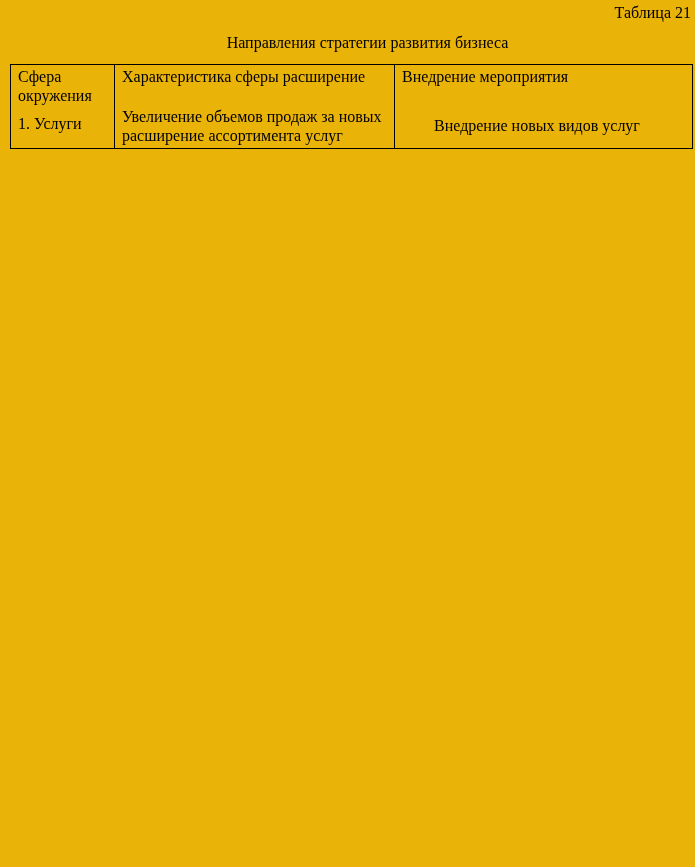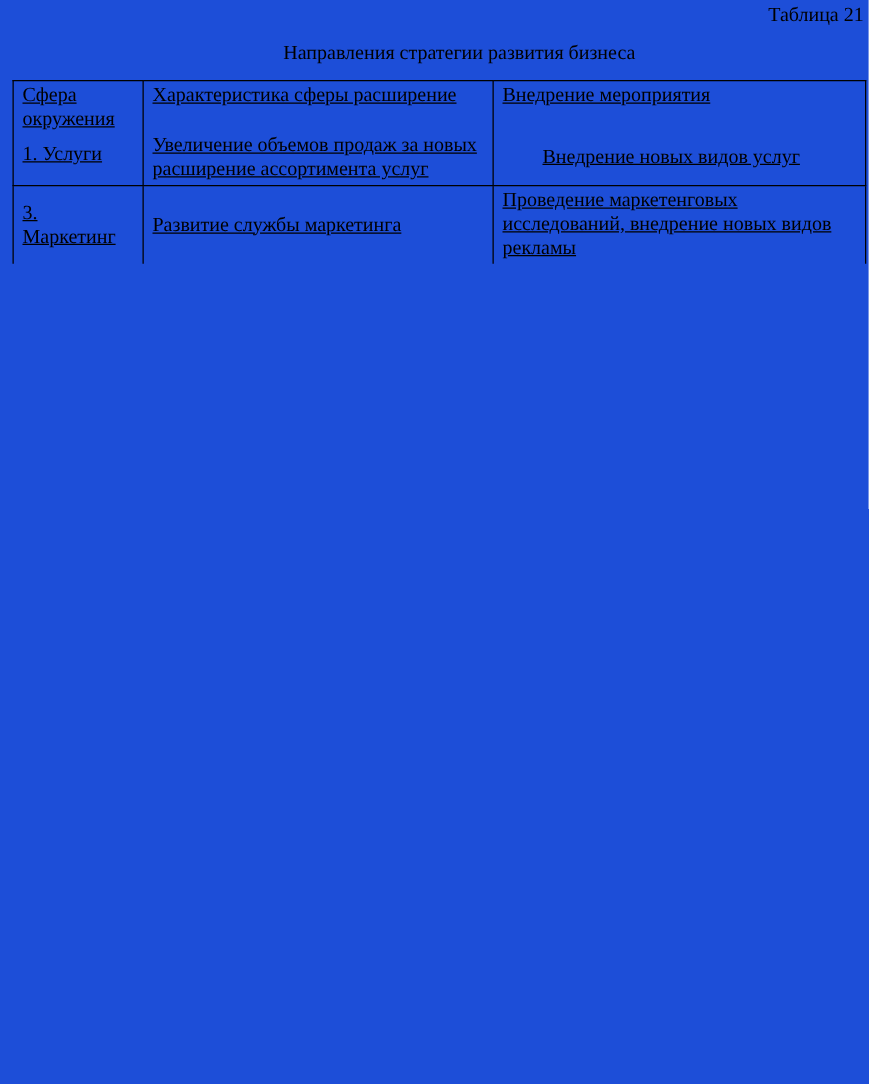--- a/index.html
+++ b/index.html
@@ -4,21 +4,21 @@
 <style>
   html, body {
     margin: 0;
     padding: 0;
     background: #ffffff;
   }
   .page {
     position: relative;
     width: 695px;
     height: 867px;
-    background: #1d4ed8;
+    background: #eab308;
     color: #000000;
     font-family: "Liberation Serif", "DejaVu Serif", serif;
     font-size: 16px;
     line-height: 19px;
     overflow: hidden;
   }
   .doc-label {
     margin: 3px 4px 0 0;
     text-align: right;
   }
@@ -31,21 +31,20 @@
     border-collapse: collapse;
     table-layout: fixed;
     margin: 12px 0 0 10px;
     width: 682px;
   }
   table.strategy-table td {
     border: 1px solid #000000;
     padding: 2px 6px 2px 7px;
     vertical-align: top;
     overflow: hidden;
-    text-decoration: underline;
   }
   col.c1 { width: 104px; }
   col.c2 { width: 280px; }
   col.c3 { width: 298px; }
   tr.row-combined td { height: 79px; }
   tr.row-combined .hdr { min-height: 40px; }
   tr.row-combined .body-c1 { padding-top: 7px; }
   tr.row-combined .body-c2 { padding-top: 0; }
   tr.row-combined .body-c3 { padding-top: 9px; margin-left: 32px; }
   tr.row-single td { height: 19px; padding-top: 1px; padding-bottom: 1px; }
@@ -81,21 +80,16 @@
           <div class="hdr">Характеристика сферы расширение</div>
           <div class="body-c2">Увеличение объемов продаж за новых расширение ассортимента услуг</div>
         </td>
         <td>
           <div class="hdr">Внедрение мероприятия</div>
           <div class="body-c3">Внедрение новых видов услуг</div>
         </td>
       </tr>
 
 
-      <tr class="row-last">
-        <td>3. Маркетинг</td>
-        <td>Развитие службы маркетинга</td>
-        <td class="cell-desc">Проведение маркетенговых исследований, внедрение новых видов рекламы</td>
-      </tr>
     </tbody>
   </table>
 
 </div>
 
 </body></html>

